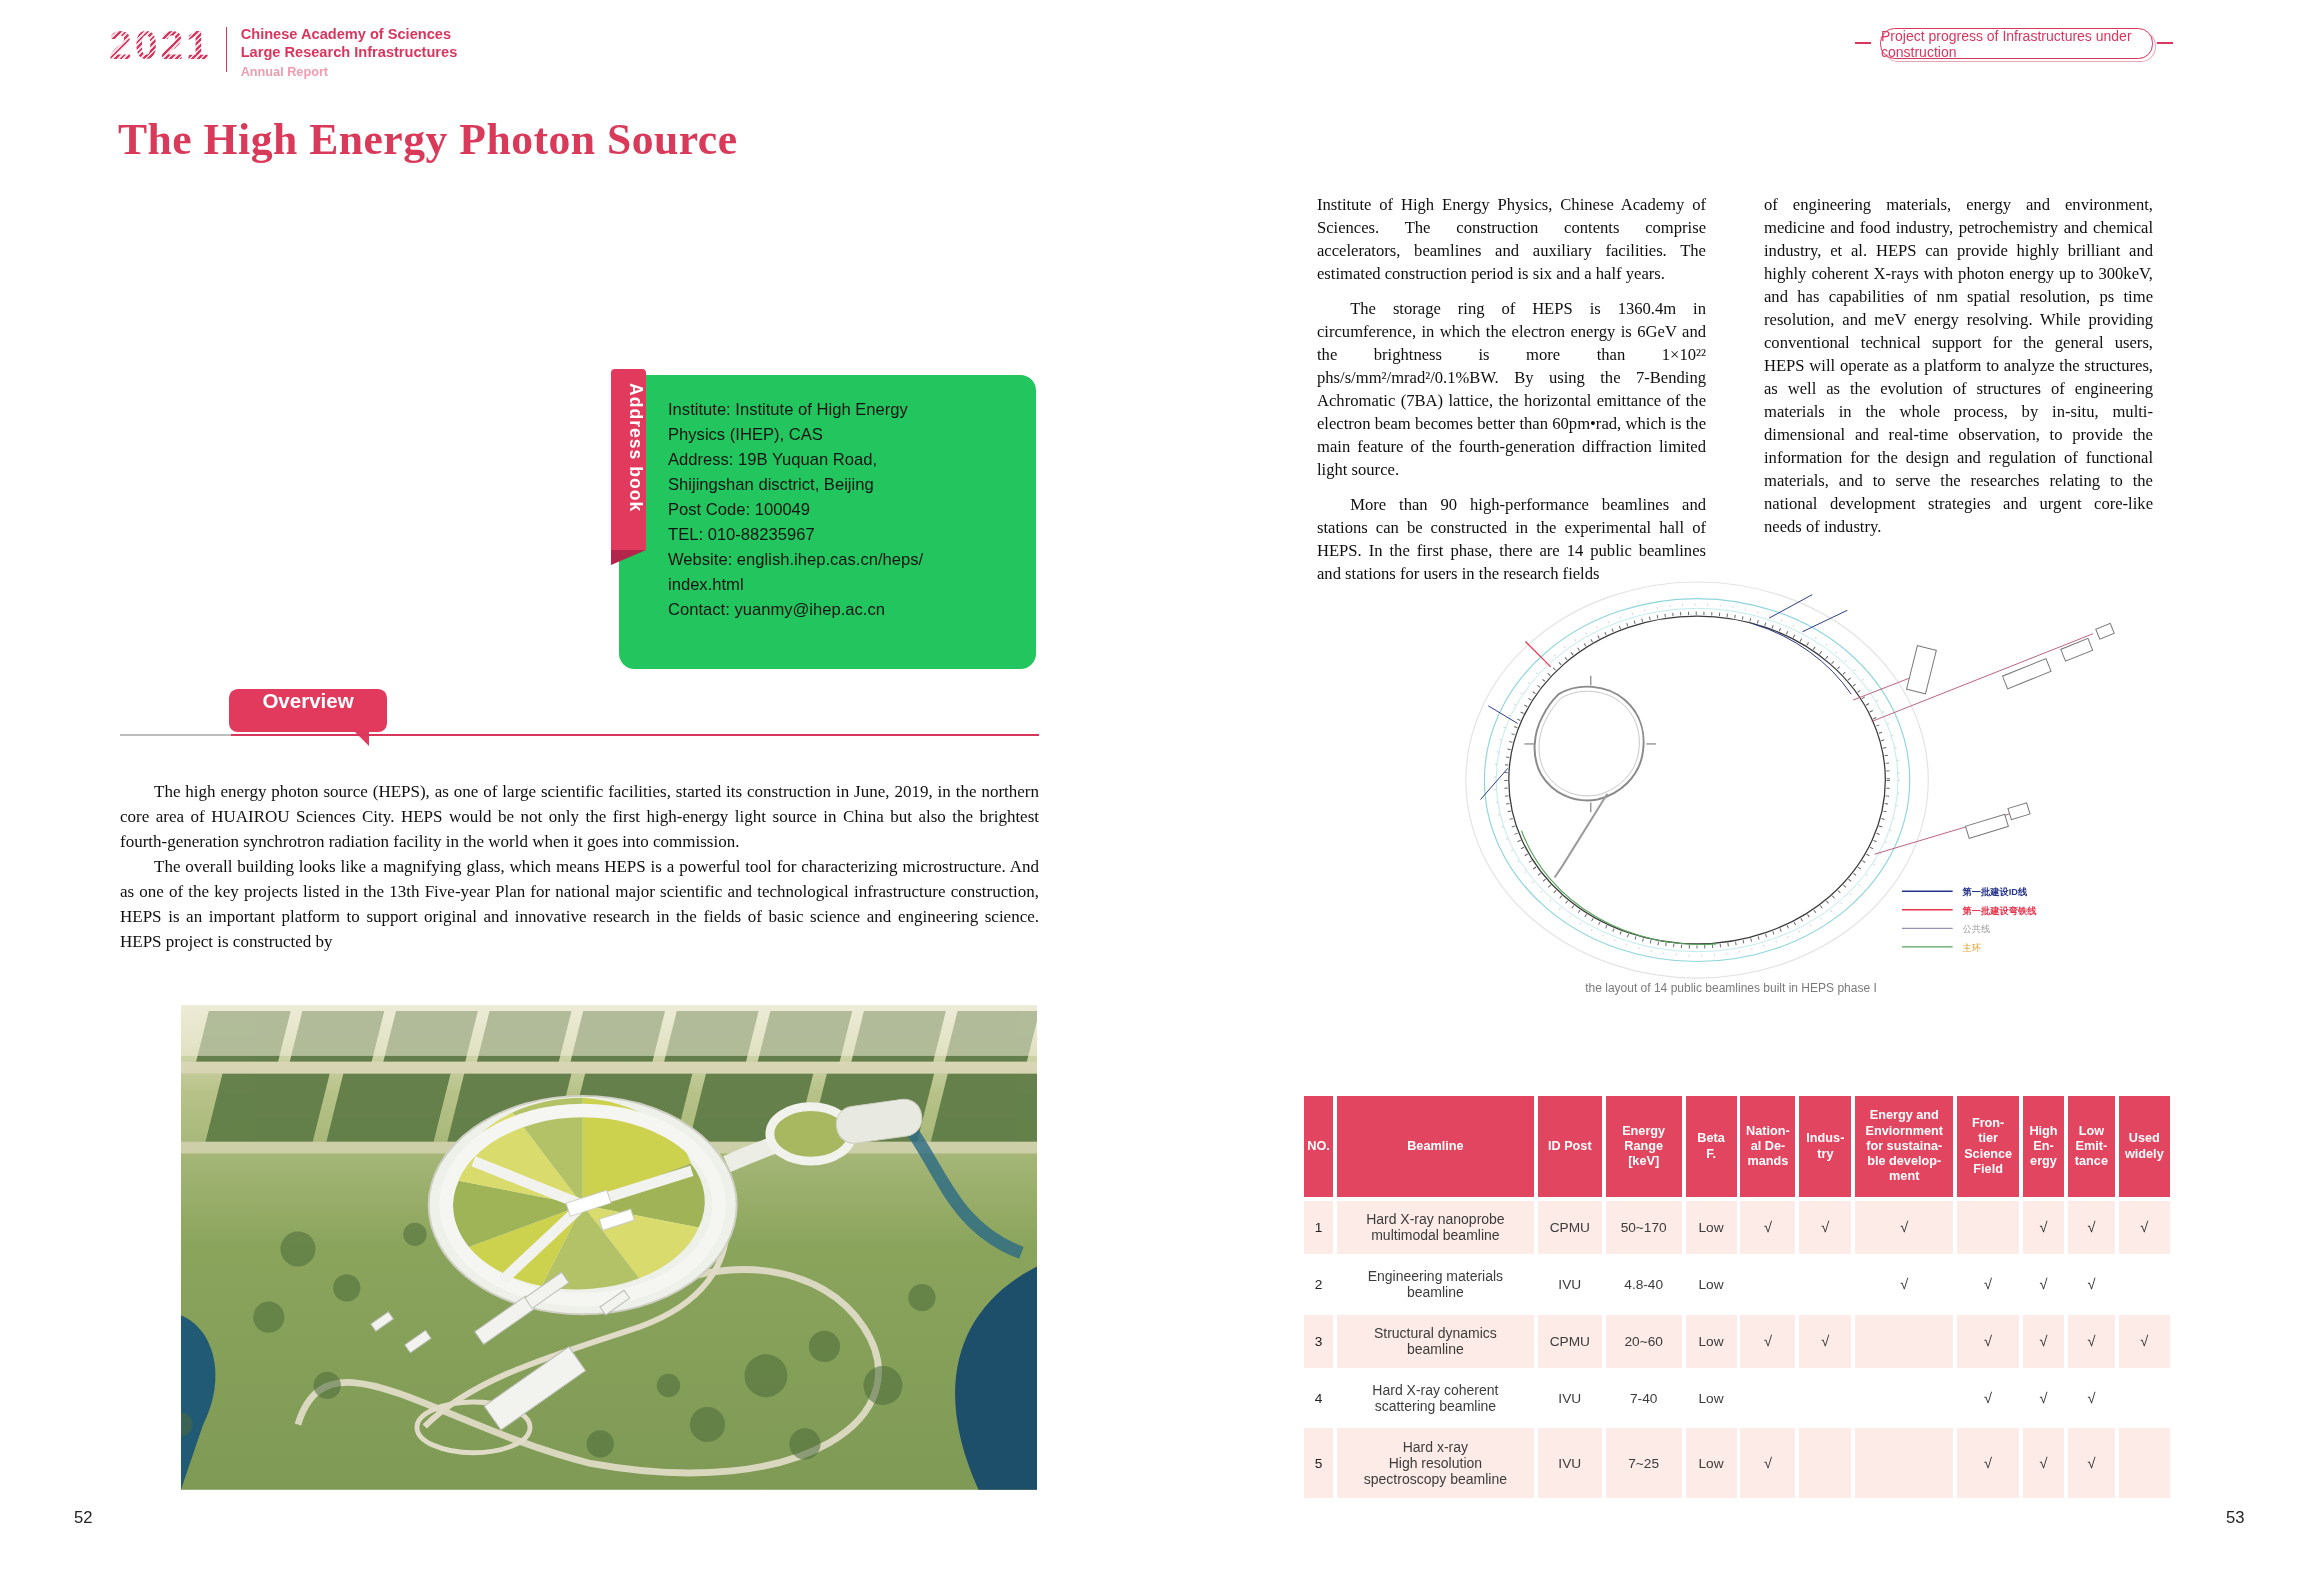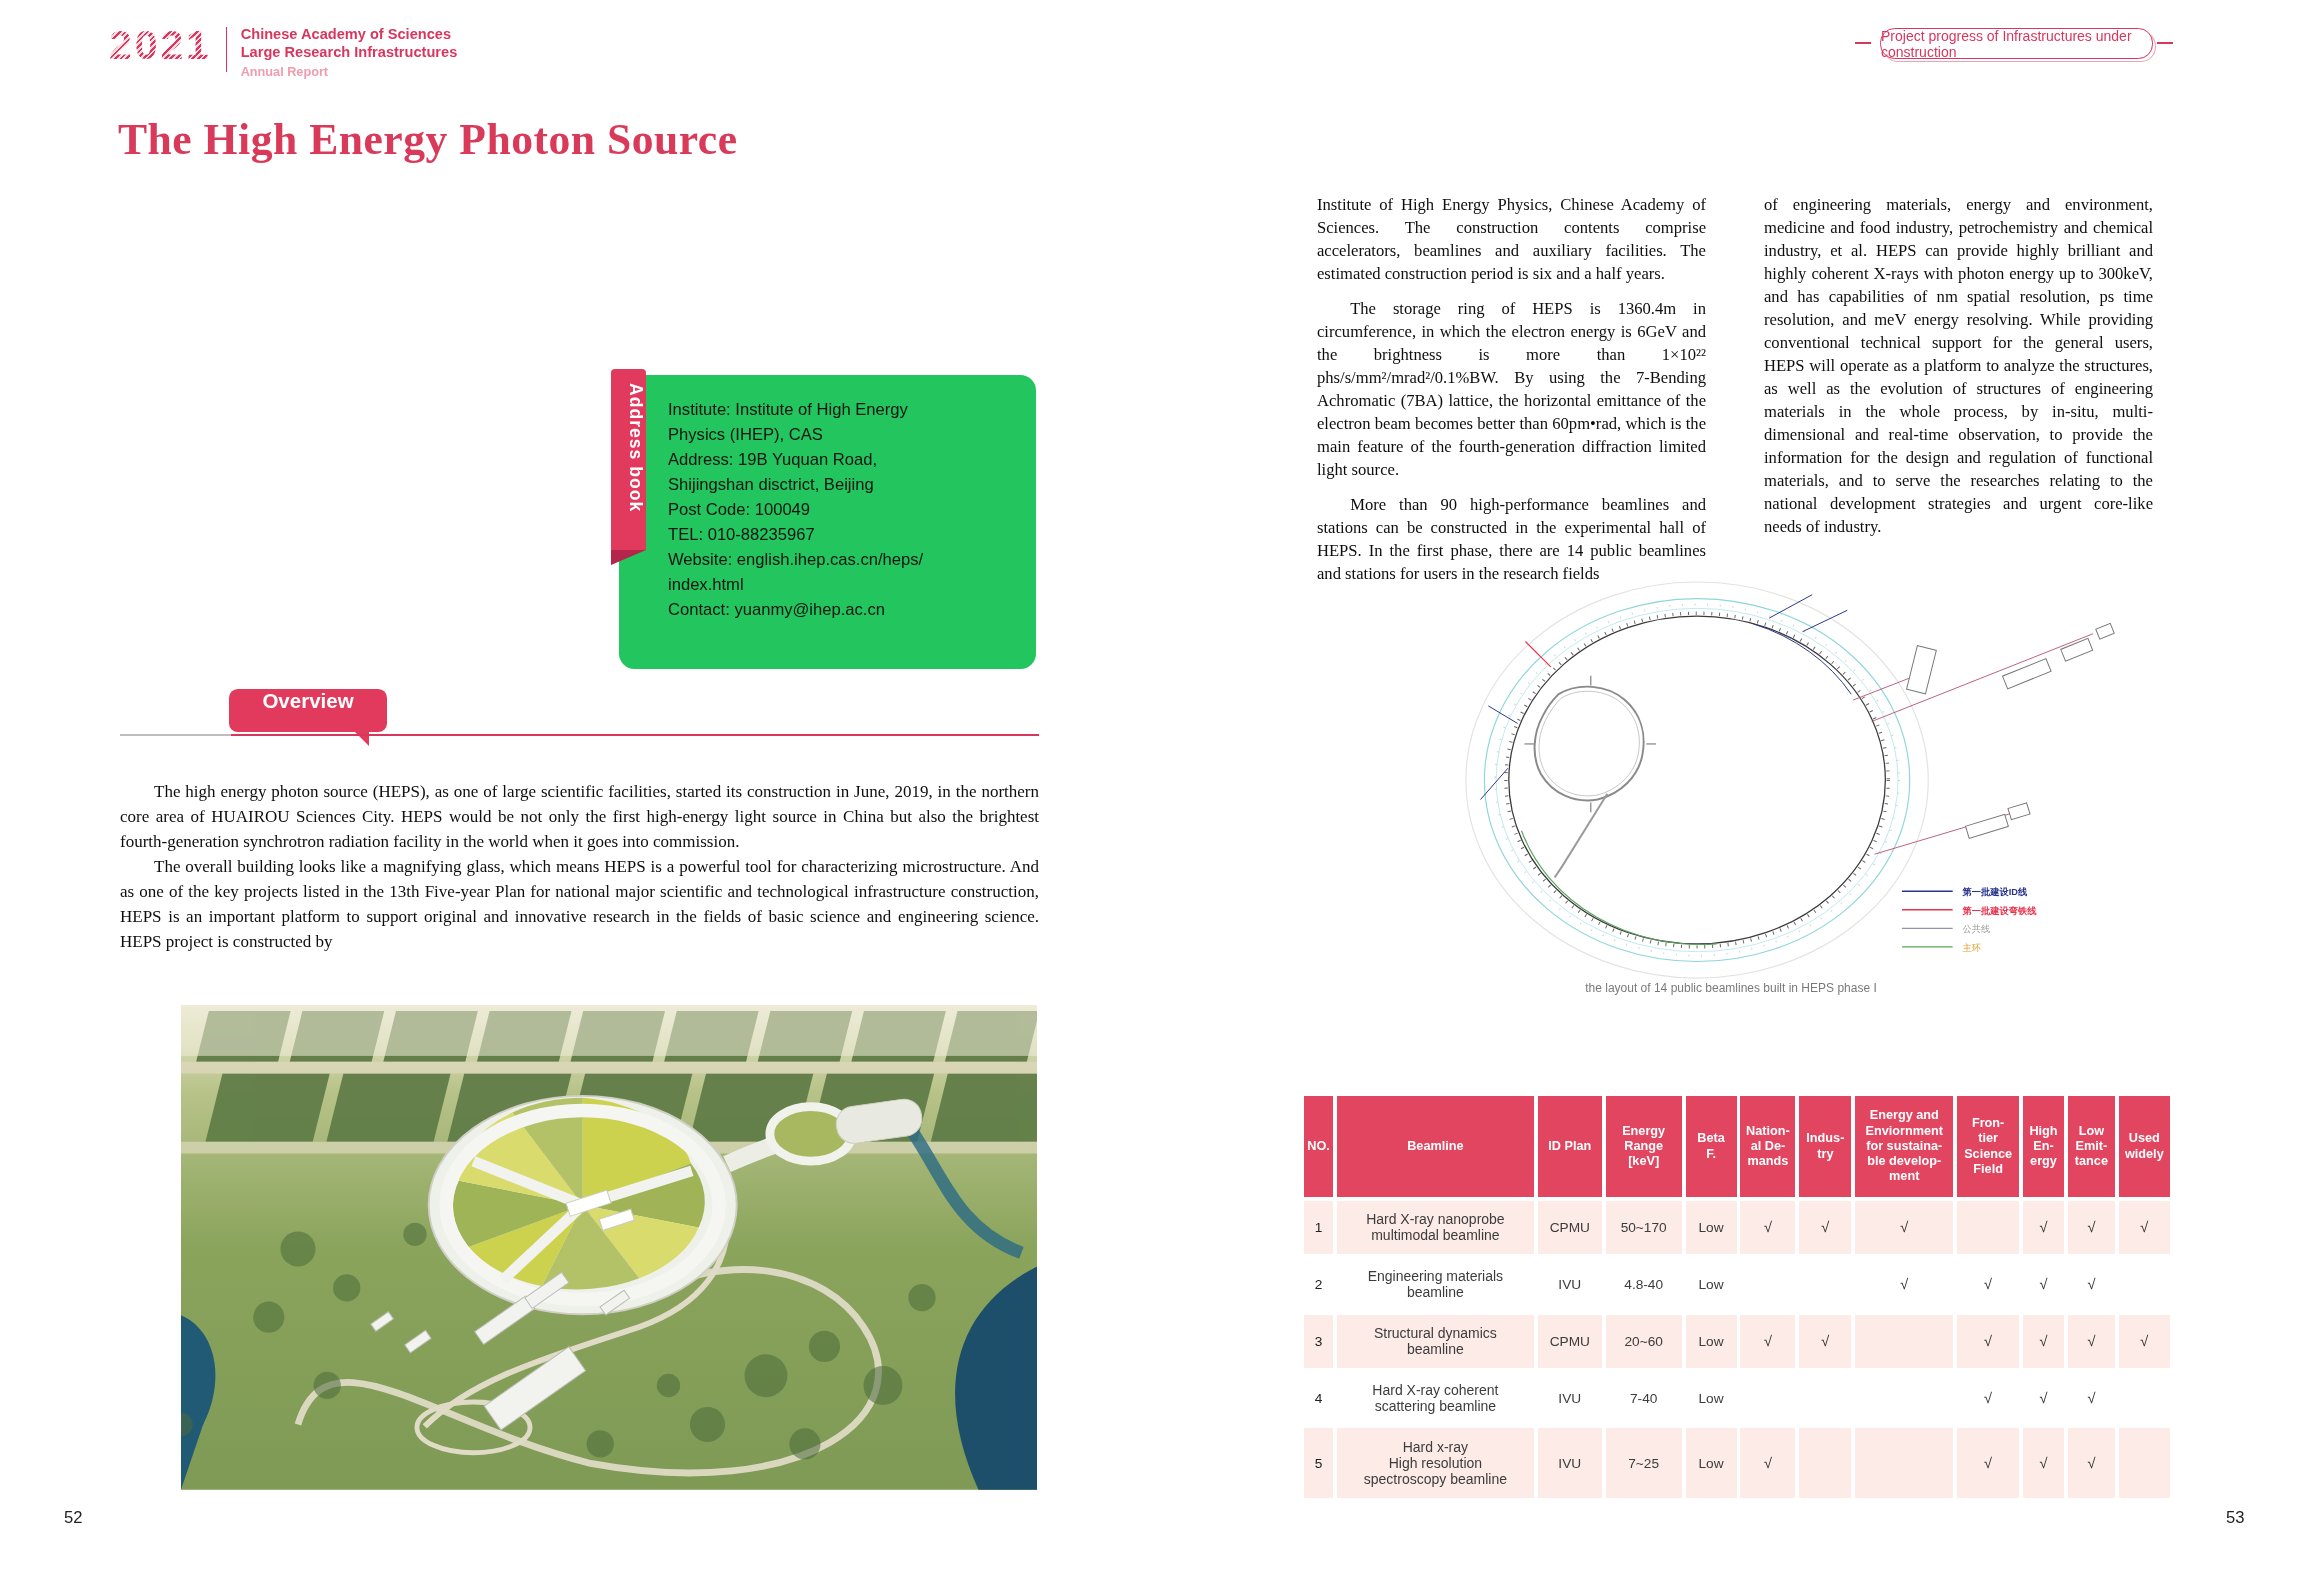--- a/index.html
+++ b/index.html
@@ -211,21 +211,21 @@
     <g fill="#f2f3ef" stroke="#b9bdb3" stroke-width="1">
       <rect x="300" y="315" width="64" height="16" transform="rotate(-35 332 323)"></rect>
       <rect x="352" y="286" width="46" height="13" transform="rotate(-35 375 292)"></rect>
       <rect x="230" y="340" width="26" height="10" transform="rotate(-35 243 345)"></rect>
       <rect x="195" y="320" width="22" height="9" transform="rotate(-35 206 324)"></rect>
       <rect x="310" y="378" width="106" height="30" transform="rotate(-35 363 393)"></rect>
       <rect x="430" y="300" width="30" height="10" transform="rotate(-35 445 305)"></rect>
     </g>
   </svg>
 
-  <div class="abs pageno" style="left:64px;top:1508px;">52</div>
+  <div class="abs pageno" style="left:74px;top:1508px;">52</div>
 
   <div class="abs hdr-dash" style="left:1855px;"></div>
   <div class="abs hdr-box">
     <span>Project progress of Infrastructures under construction</span>
   </div>
   <div class="abs hdr-dash" style="left:2157px;"></div>
 
   <div class="abs col-text body-serif" style="left:1305px;">
     <p class="noindent">Institute of High Energy Physics, Chinese Academy of Sciences. The construction contents comprise accelerators, beamlines and auxiliary facilities. The estimated construction period is six and a half years.</p>
     <p>The storage ring of HEPS is 1360.4m in circumference, in which the electron energy is 6GeV and the brightness is more than 1×10²² phs/s/mm²/mrad²/0.1%BW. By using the 7-Bending Achromatic (7BA) lattice, the horizontal emittance of the electron beam becomes better than 60pm•rad, which is the main feature of the fourth-generation diffraction limited light source.</p>
@@ -287,21 +287,21 @@
       <text x="514" y="383" fill="#e0a030" font-weight="normal">主环</text>
     </g>
   </svg>
 
   <div class="abs diag-caption">the layout of 14 public beamlines built in HEPS phase I</div>
 
   <div class="abs tbl">
 
     <div class="tcell th">NO.</div>
     <div class="tcell th">Beamline</div>
-    <div class="tcell th">ID Plan</div>
+    <div class="tcell th">ID Post</div>
     <div class="tcell th">Energy
 Range
 [keV]</div>
     <div class="tcell th">Beta
 F.</div>
     <div class="tcell th">Nation-
 al De-
 mands</div>
     <div class="tcell th">Indus-
 try</div>

